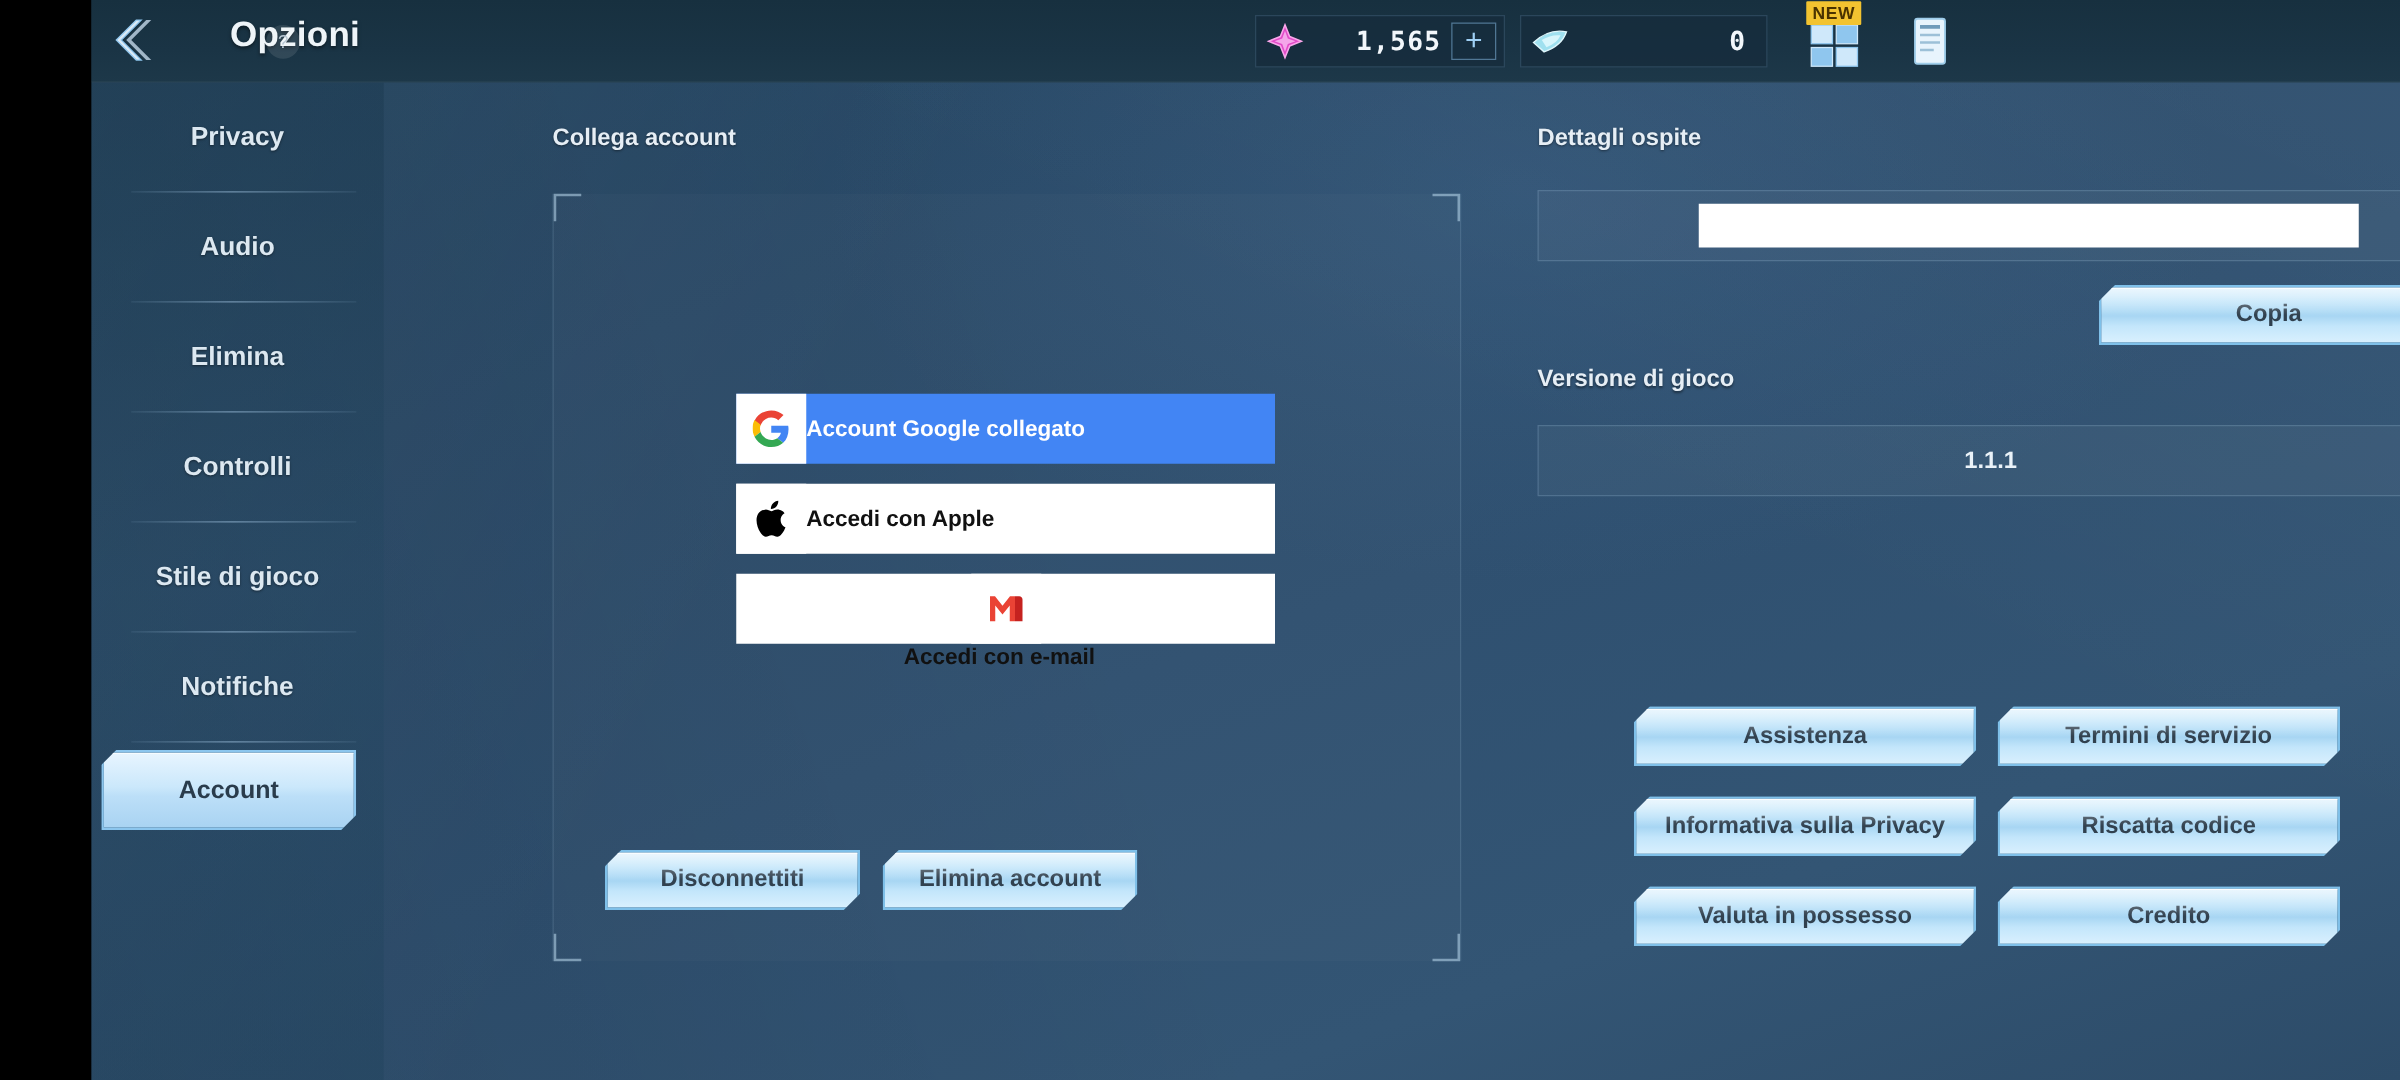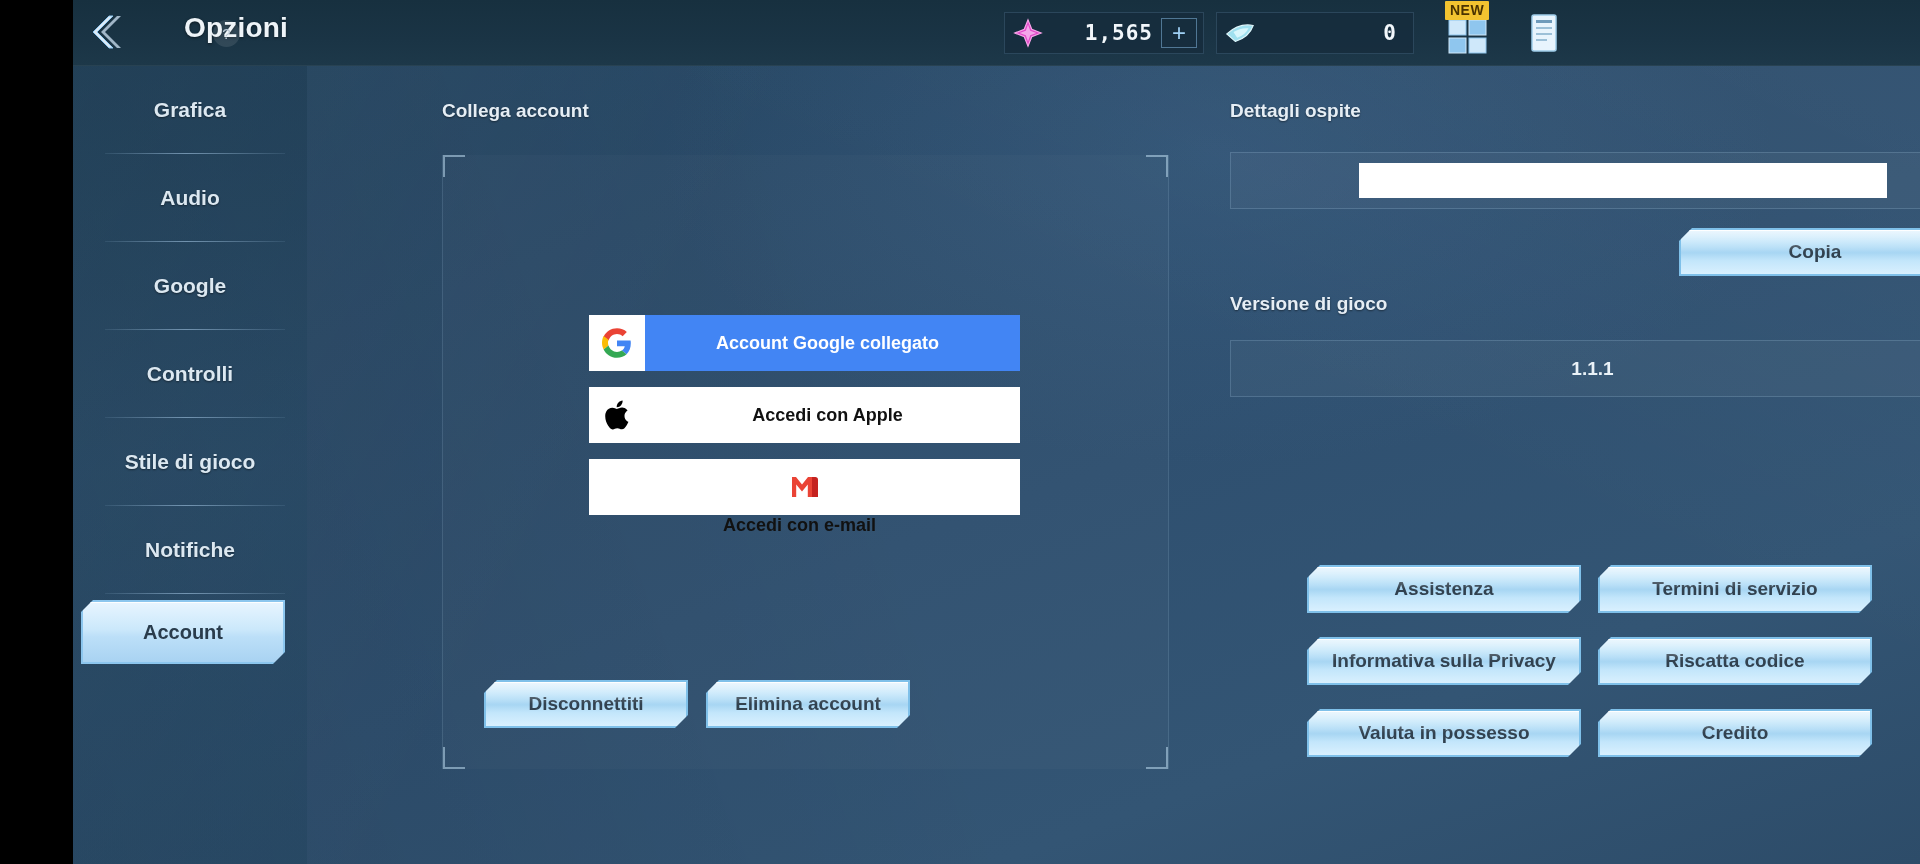--- a/index.html
+++ b/index.html
@@ -239,21 +239,21 @@
     cursor: pointer;
   }
   .social-btn .sb-icon {
     width: 56px; height: 56px;
     background: #fff;
     display: flex; align-items: center; justify-content: center;
     flex: 0 0 auto;
   }
   .social-btn .sb-label {
     flex: 1;
-    text-align: center;
+    text-align: left;
     font-size: 18px;
     font-weight: bold;
     padding-right: 10px;
   }
   .sb-google { top: 160px; background: #4285f4; }
   .sb-google .sb-label { color: #ffffff; }
   .sb-apple  { top: 232px; background: #ffffff; }
   .sb-apple .sb-label  { color: #111; }
   .sb-email  { top: 304px; background: #ffffff; flex-direction: column; }
   .sb-email .sb-label  { color: #111; }
@@ -416,27 +416,27 @@
     <div class="gbtn grid-btn" id="btn-valuta">
       <span>Valuta in possesso</span>
     </div>
     <div class="gbtn grid-btn" id="btn-credito">
       <span>Credito</span>
     </div>
   </div>
 
   <div class="sidebar">
     <div class="nav-item">
-      <span>Grafica</span>
+      <span>Privacy</span>
     </div>
     <div class="nav-item">
       <span>Audio</span>
     </div>
     <div class="nav-item">
-      <span>Google</span>
+      <span>Elimina</span>
     </div>
     <div class="nav-item">
       <span>Controlli</span>
     </div>
     <div class="nav-item">
       <span>Stile di gioco</span>
     </div>
     <div class="nav-item">
       <span>Notifiche</span>
     </div>

